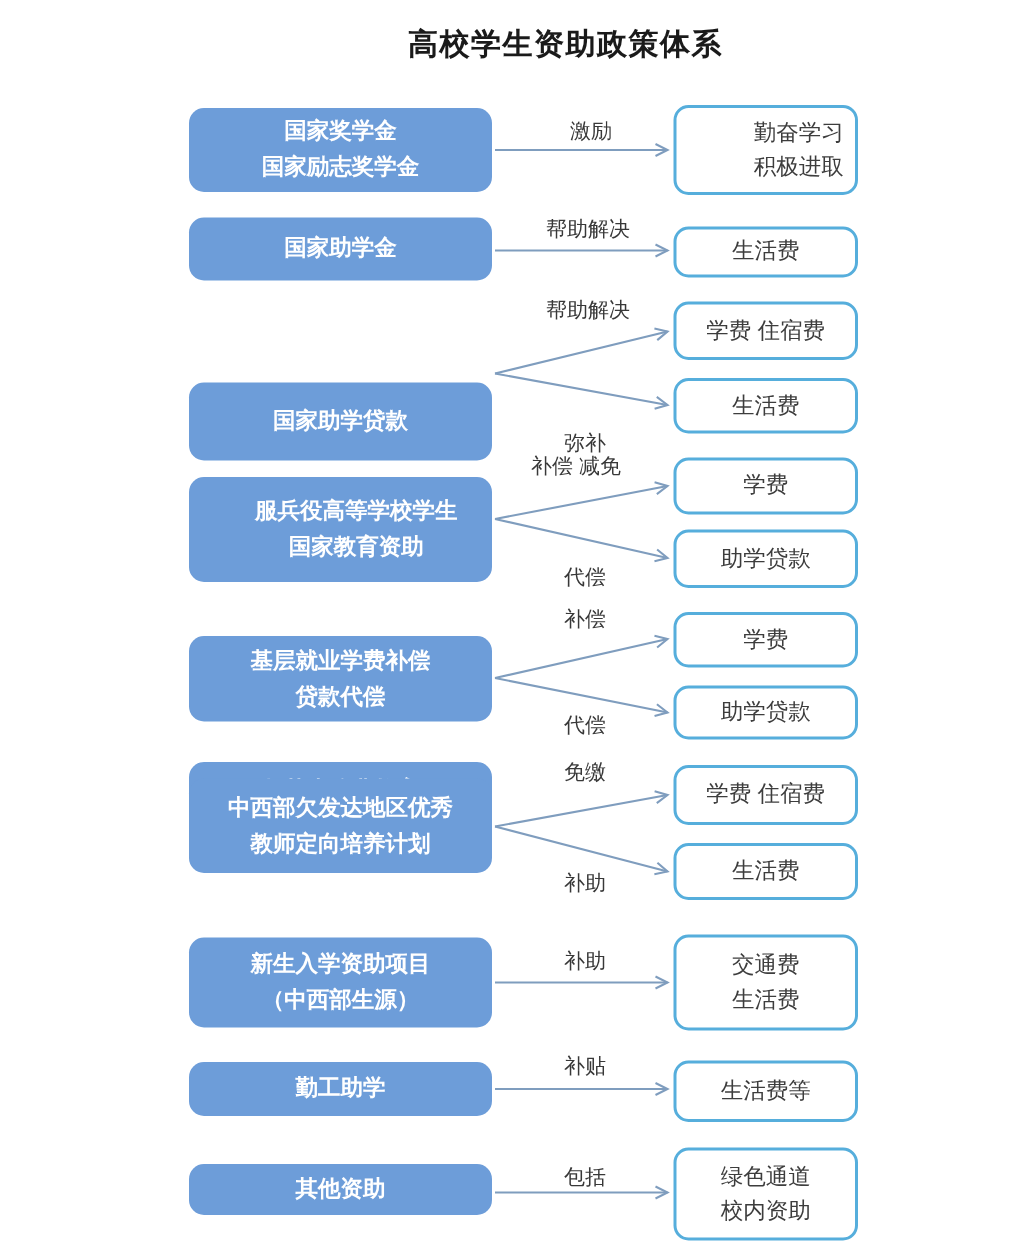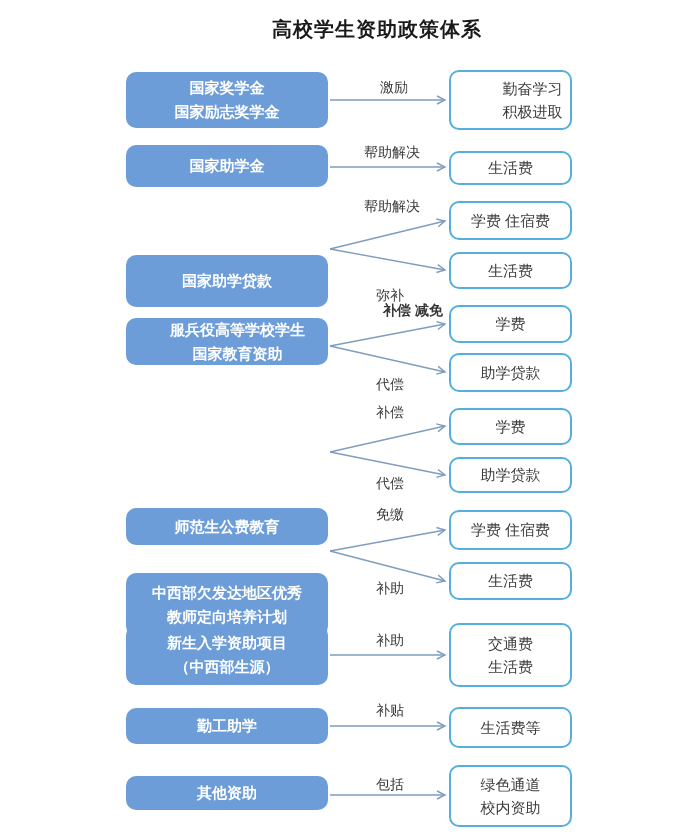--- a/index.html
+++ b/index.html
@@ -106,24 +106,26 @@
     <line x1="330" y1="551" x2="445" y2="581" marker-end="url(#arrowhead)"></line>
     <line x1="330" y1="655" x2="445" y2="655" marker-end="url(#arrowhead)"></line>
     <line x1="330" y1="726" x2="445" y2="726" marker-end="url(#arrowhead)"></line>
     <line x1="330" y1="795" x2="445" y2="795" marker-end="url(#arrowhead)"></line>
   </svg>
 
   <div class="box-left" style="top:72px;  height:56px;">国家奖学金
 国家励志奖学金</div>
   <div class="box-left" style="top:145px; height:42px;">国家助学金</div>
   <div class="box-left" style="top:229px; height:52px;margin-top:26px;">国家助学贷款</div>
-  <div class="box-left" style="top:318px; height:47px;padding-left:21px;">服兵役高等学校学生
+  <div class="box-left" style="top:318px; height:70px;padding-left:21px;">服兵役高等学校学生
 国家教育资助</div>
+  <div class="box-left" style="top:424px; height:57px;">基层就业学费补偿
+贷款代偿</div>
   <div class="box-left" style="top:508px; height:37px;">师范生公费教育</div>
-  <div class="box-left" style="top:573px; height:63px;">中西部欠发达地区优秀
+  <div class="box-left" style="top:519px; height:63px;">中西部欠发达地区优秀
 教师定向培养计划</div>
   <div class="box-left" style="top:625px; height:60px;">新生入学资助项目
 （中西部生源）</div>
   <div class="box-left" style="top:708px; height:36px;">勤工助学</div>
   <div class="box-left" style="top:776px; height:34px;">其他资助</div>
 
   <div class="box-right" style="top:70px;  height:60px;padding-left:44px;">勤奋学习
 积极进取</div>
   <div class="box-right" style="top:151px; height:34px;">生活费</div>
   <div class="box-right" style="top:201px; height:39px;">学费 住宿费</div>
@@ -137,21 +139,21 @@
   <div class="box-right" style="top:623px; height:64px;">交通费
 生活费</div>
   <div class="box-right" style="top:707px; height:41px;">生活费等</div>
   <div class="box-right" style="top:765px; height:62px;text-align:center;">绿色通道
 校内资助</div>
 
   <div class="edge-label" style="left:394px; top:88px;">激励</div>
   <div class="edge-label" style="left:392px; top:153px;">帮助解决</div>
   <div class="edge-label" style="left:392px; top:207px;">帮助解决</div>
   <div class="edge-label" style="left:390px; top:296px;">弥补</div>
-  <div class="edge-label" style="left:413px; top:311px;font-weight:bold;">补偿 减免</div>
+  <div class="edge-label" style="left:384px; top:311px;">补偿 减免</div>
   <div class="edge-label" style="left:390px; top:385px;">代偿</div>
   <div class="edge-label" style="left:390px; top:413px;">补偿</div>
   <div class="edge-label" style="left:390px; top:484px;">代偿</div>
   <div class="edge-label" style="left:390px; top:515px;">免缴</div>
   <div class="edge-label" style="left:390px; top:589px;">补助</div>
   <div class="edge-label" style="left:390px; top:641px;">补助</div>
   <div class="edge-label" style="left:390px; top:711px;">补贴</div>
   <div class="edge-label" style="left:390px; top:785px;">包括</div>
 
 </div>

